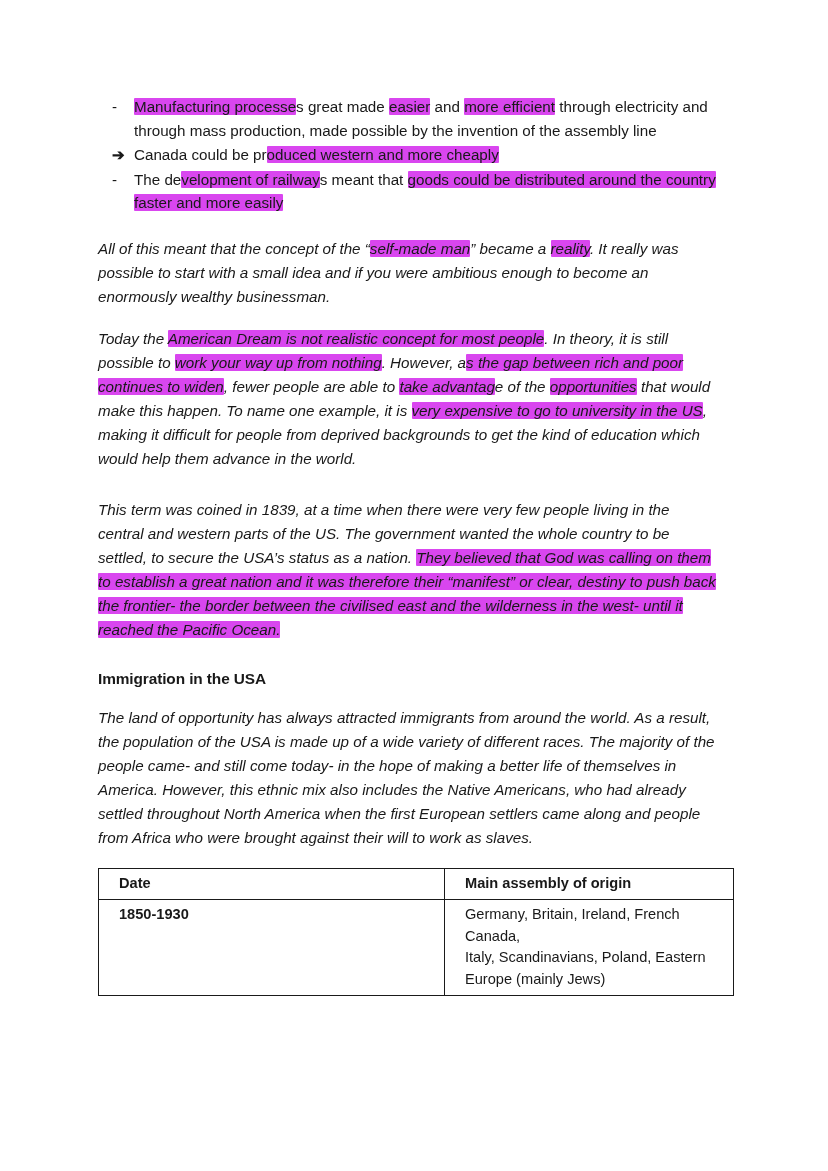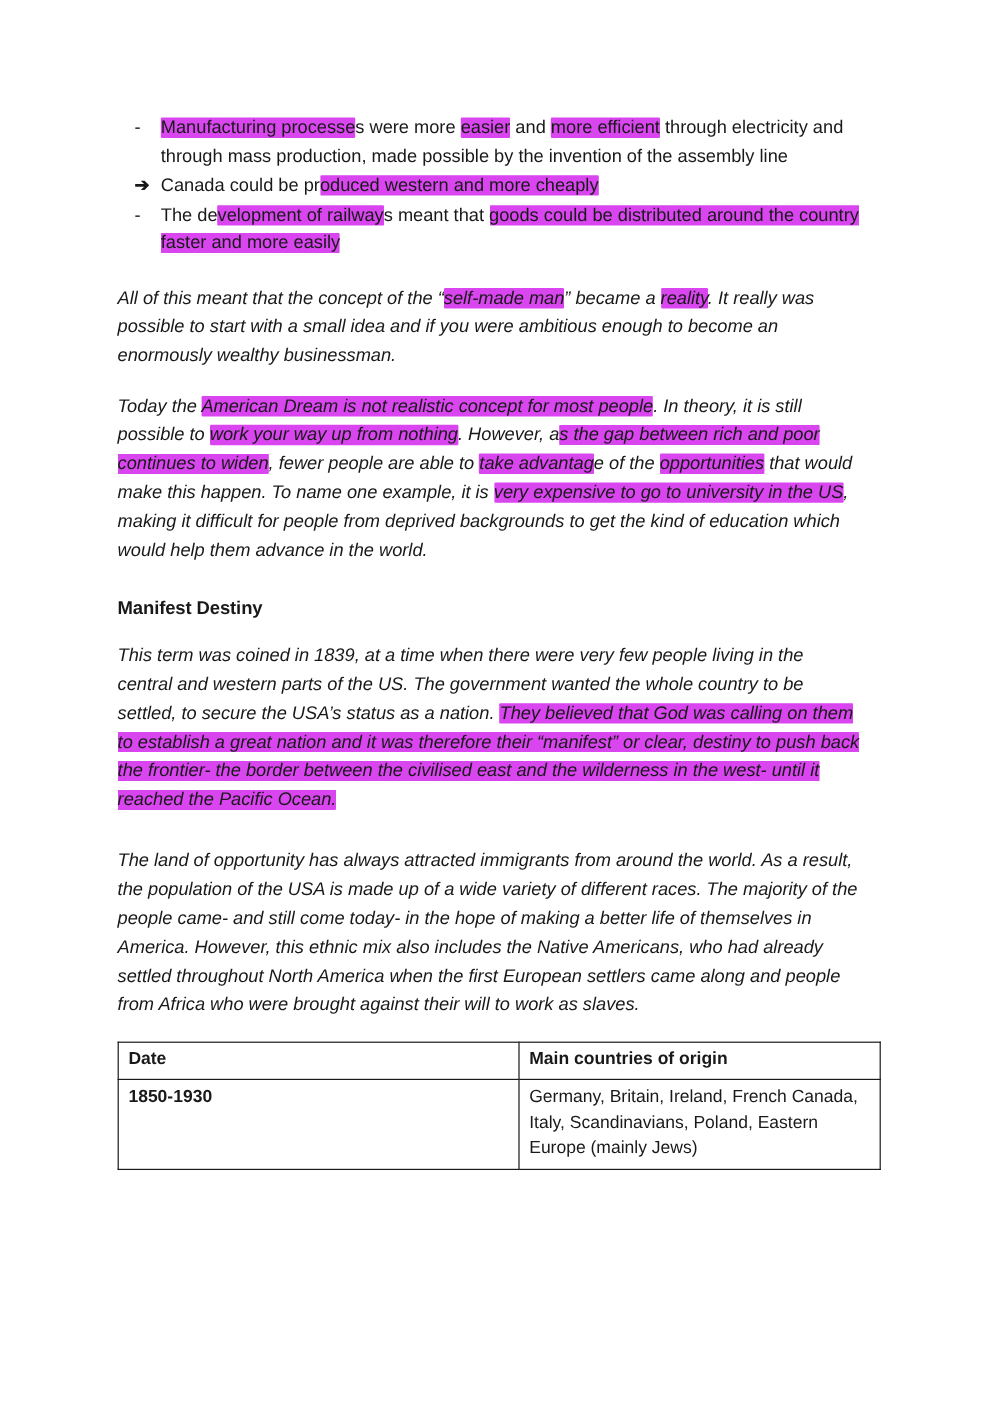--- a/index.html
+++ b/index.html
@@ -98,21 +98,21 @@
   
   table.imm-table {
     border-collapse: collapse;
     width: 636px;
     margin-top: 3px;
     table-layout: fixed;
   }
   table.imm-table td, table.imm-table th {
     border: 1.2px solid #1a1a1a;
     vertical-align: top;
-    padding: 4px 7px 5px 8px;
+    padding: 4px 7px 5px 20px;
     font-size: 14.6px;
     line-height: 21.5px;
     text-align: left;
   }
   table.imm-table th {
     font-weight: 700;
   }
   table.imm-table td.date-cell {
     font-weight: 700;
     width: 318px;
@@ -121,51 +121,51 @@
   .cell-line { display: block; }
 </style>
 </head>
 <body>
 
 <div class="page">
 
   <ul class="bullets">
     <li class="bullet-row">
       <span class="bullet-marker">-</span>
-      <span class="bullet-text"><span class="hl">Manufacturing processe</span><span>s were more </span><span class="hl">easier</span><span> and </span><span class="hl">more efficient</span><span> through electricity and through mass production, made possible by the invention of the assembly line</span></span>
+      <span class="bullet-text"><span class="hl">Manufacturing processe</span><span>s great made </span><span class="hl">easier</span><span> and </span><span class="hl">more efficient</span><span> through electricity and through mass production, made possible by the invention of the assembly line</span></span>
     </li>
     <li class="bullet-row">
       <span class="bullet-marker arrow">➔</span>
       <span class="bullet-text"><span>Canada could be pr</span><span class="hl">oduced western and more cheaply </span></span>
     </li>
     <li class="bullet-row">
       <span class="bullet-marker">-</span>
       <span class="bullet-text"><span>The de</span><span class="hl">velopment of railway</span><span>s meant that </span><span class="hl">goods could be distributed around the country faster and more easily</span></span>
     </li>
   </ul>
 
   <p class="body"><span>All of this meant that the concept of the “</span><span class="hl">self-made man</span><span>” became a </span><span class="hl">reality</span><span>. It really was possible to start with a small idea and if you were ambitious enough to become an enormously wealthy businessman.</span></p>
 
   <p class="body"><span>Today the </span><span class="hl">American Dream is not realistic concept for most people</span><span>. In theory, it is still possible to </span><span class="hl">work your way up from nothing</span><span>. However, a</span><span class="hl">s the gap between rich and poor continues to widen</span><span>, fewer people are able to </span><span class="hl">take advantag</span><span>e of the </span><span class="hl">opportunities</span><span> that would make this happen. To name one example, it is </span><span class="hl">very expensive to go to university in the US</span><span>, making it difficult for people from deprived backgrounds to get the kind of education which would help them advance in the world.</span></p>
 
   <div class="sec-gap"></div>
 
-  <h3 class="heading">Manifest Destiny</h3>
   <p class="body"><span>This term was coined in 1839, at a time when there were very few people living in the central and western parts of the US. The government wanted the whole country to be settled, to secure the USA’s status as a nation. </span><span class="hl">They believed that God was calling on them to establish a great nation and it was therefore their “manifest” or clear, destiny to push back the frontier- the border between the civilised east and the wilderness in the west- until it reached the Pacific Ocean.</span></p>
 
   <div class="sec-gap"></div>
 
+  <h3 class="heading">Immigration in the USA</h3>
   <p class="body">The land of opportunity has always attracted immigrants from around the world. As a result, the population of the USA is made up of a wide variety of different races. The majority of the people came- and still come today- in the hope of making a better life of themselves in America. However, this ethnic mix also includes the Native Americans, who had already settled throughout North America when the first European settlers came along and people from Africa who were brought against their will to work as slaves.</p>
 
 
   <table class="imm-table">
     <thead>
       <tr>
         <th class="date-head">Date</th>
-        <th>Main countries of origin</th>
+        <th>Main assembly of origin</th>
       </tr>
     </thead>
     <tbody>
       <tr>
         <td class="date-cell">1850-1930</td>
         <td>
             <span class="cell-line">Germany, Britain, Ireland, French Canada,</span>
             <span class="cell-line">Italy, Scandinavians, Poland, Eastern</span>
             <span class="cell-line">Europe (mainly Jews)</span>
           </td>

